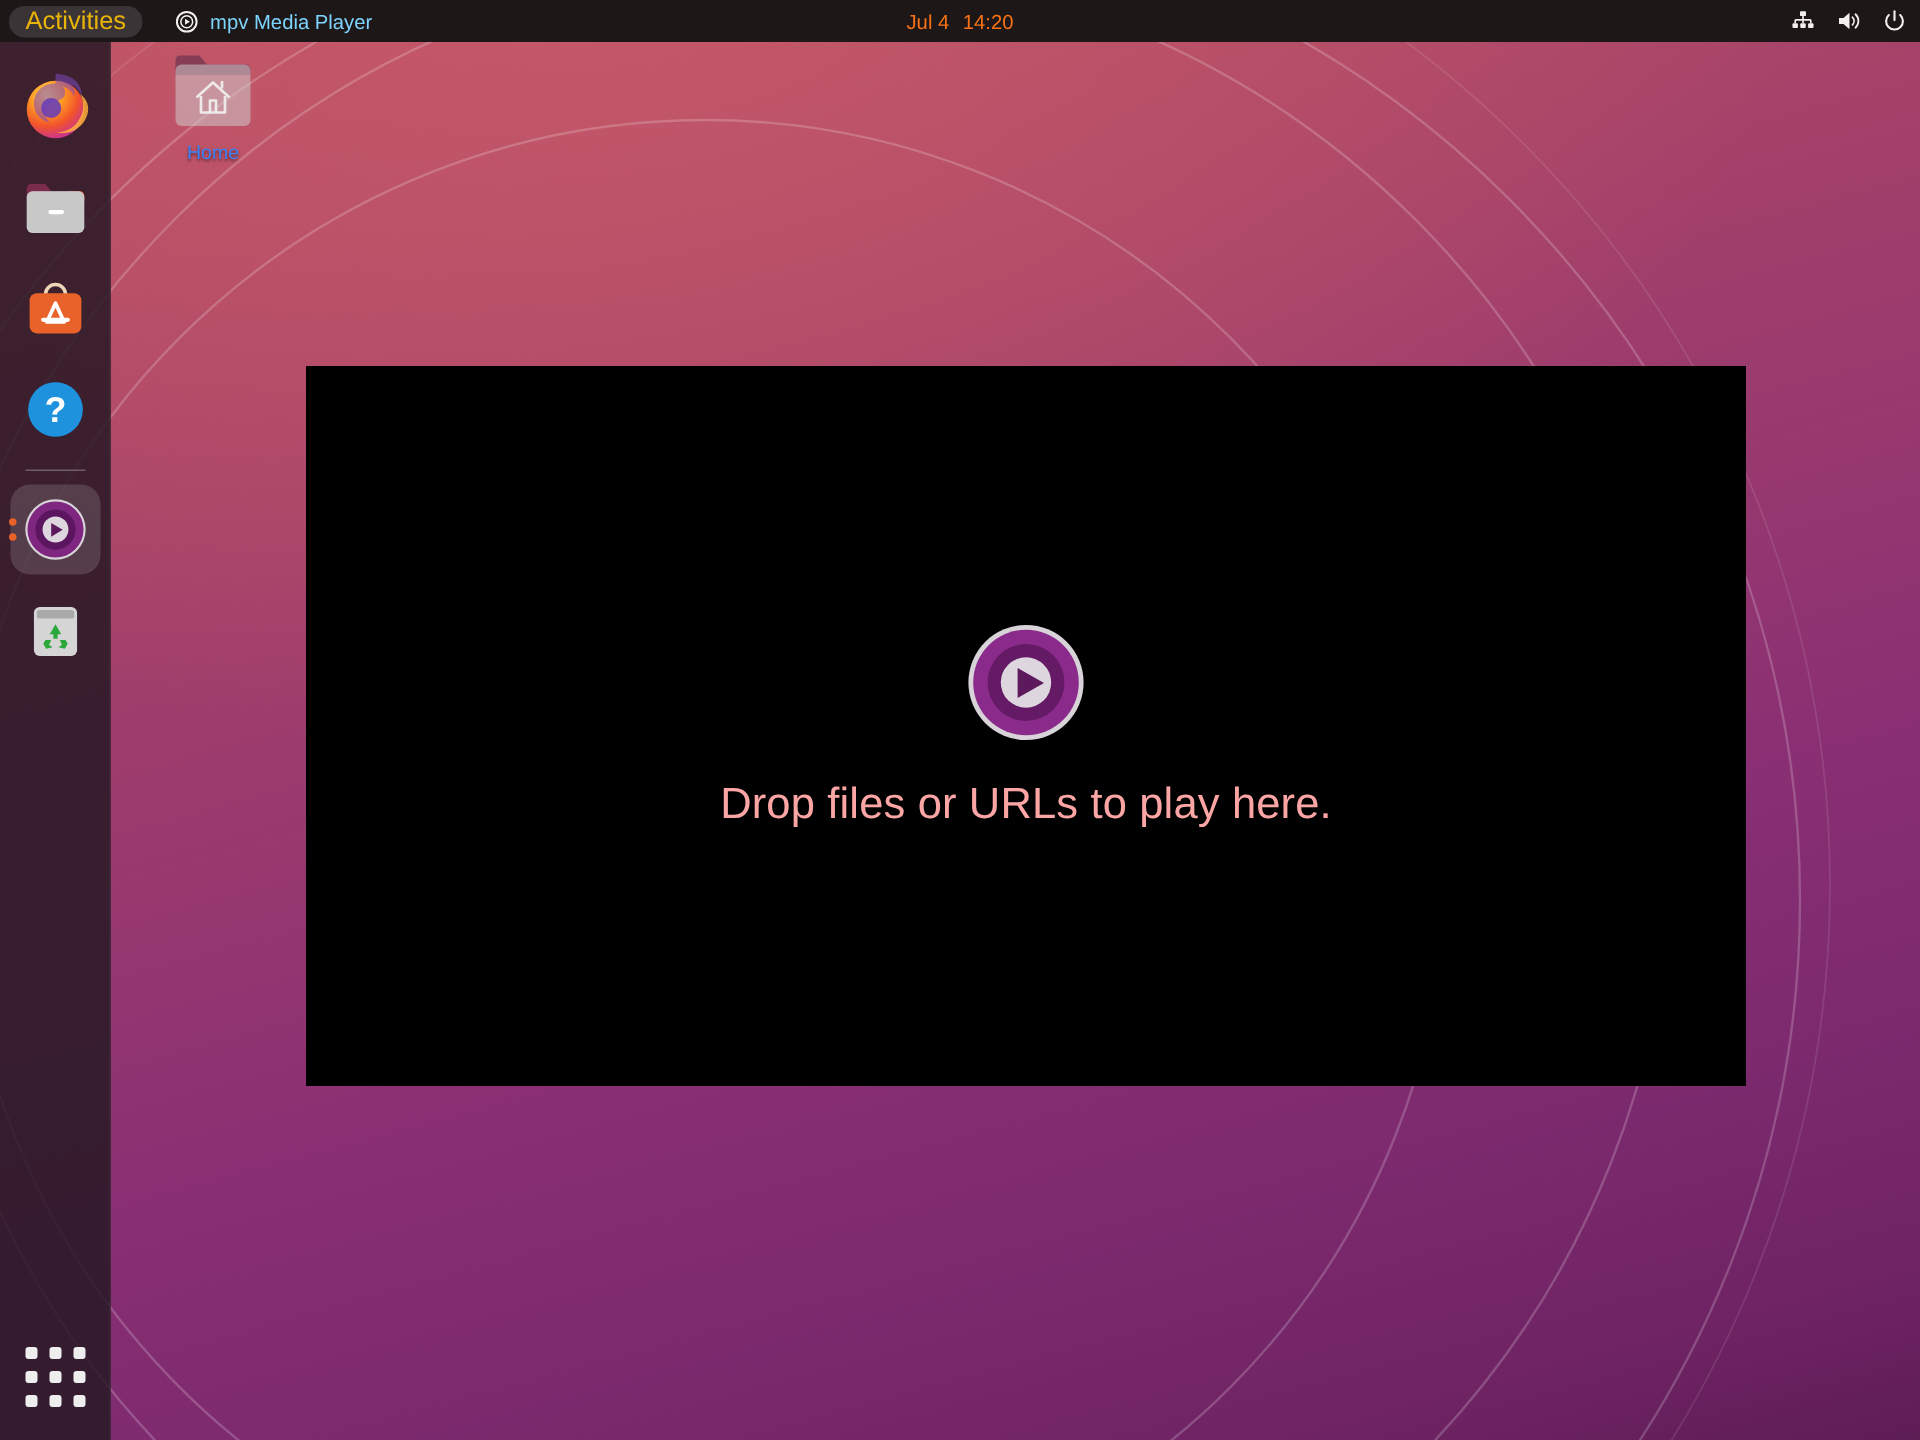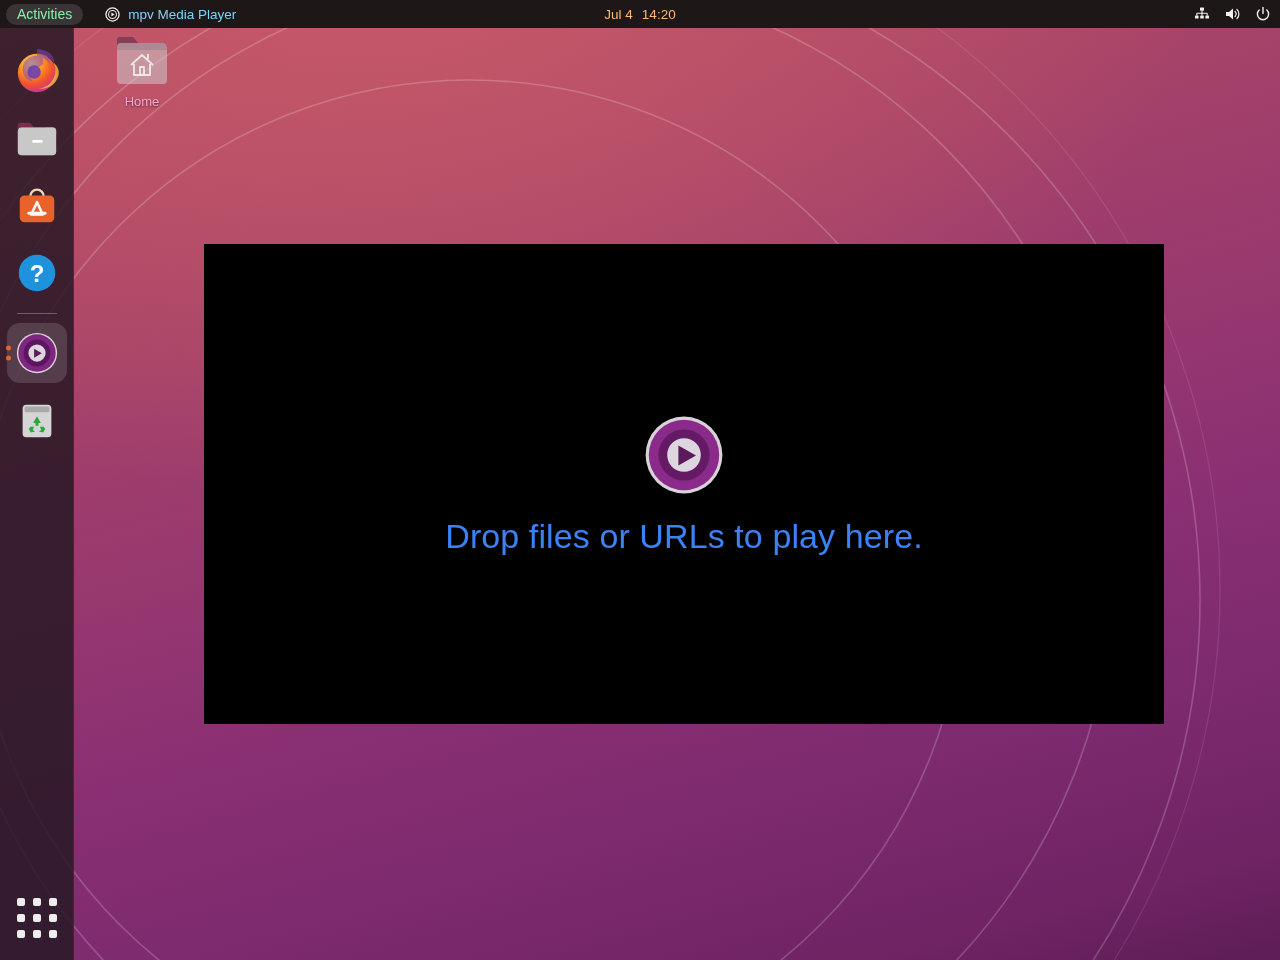--- a/index.html
+++ b/index.html
@@ -21,31 +21,31 @@
 
   
   #topbar {
     position:absolute; left:0; top:0; width:1280px; height:28px;
     background:#1d1717; color:#ffffff;
     display:flex; align-items:center; z-index:60;
     font-size:13.5px;
   }
   #activities {
     margin-left:6px; padding:3px 11px 4px; border-radius:12px;
-    background:#3a3436; color:#86efac; font-size:14px; line-height:14px;
+    background:#3a3436; color:#eab308; font-size:17px; line-height:14px;
     cursor:default; white-space:nowrap;
   }
   #app-indicator {
     display:flex; align-items:center; gap:8px; margin-left:22px;
     font-size:13.5px; color:#7dd3fc; white-space:nowrap;
   }
   #clock {
     position:absolute; left:0; right:0; top:0; height:28px;
     display:flex; align-items:center; justify-content:center;
-    font-size:13.5px; color:#fdba74; pointer-events:none;
+    font-size:13.5px; color:#f97316; pointer-events:none;
   }
   #clock .c { display:flex; gap:9px; }
   #status-area {
     position:absolute; right:9px; top:0; height:28px;
     display:flex; align-items:center; gap:14px;
   }
   #status-area svg { display:block; }
 
   
   #dock {
@@ -74,33 +74,33 @@
     border-radius:12px;
   }
   #apps-grid span { width:8px; height:8px; background:#efeeee; border-radius:2px; display:block; }
 
   
   #desktop-icon {
     position:absolute; left:100px; top:34px; width:84px;
     display:flex; flex-direction:column; align-items:center; z-index:10;
   }
   #desktop-icon .label {
-    margin-top:6px; font-size:13px; color:#f9a8d4; text-align:center;
+    margin-top:6px; font-size:13px; color:#3b82f6; text-align:center;
     text-shadow:0 1px 2px rgba(0,0,0,0.55); line-height:15px;
   }
 
   
   #mpv-window {
     position:absolute; left:204px; top:244px; width:960px; height:480px;
     background:#000; z-index:30; overflow:hidden;
     display:flex; flex-direction:column; align-items:center; justify-content:center;
   }
   #mpv-logo { width:80px; height:80px; display:block; }
   #mpv-drop-text {
-    margin-top:24px; color:#3b82f6; font-size:34px; line-height:34px;
+    margin-top:24px; color:#fca5a5; font-size:29px; line-height:34px;
     font-weight:400; letter-spacing:0.1px; text-align:left;
   }
 </style>
 </head>
 <body>
 
 <div id="screen">
 
   <div id="wallpaper">
     <svg class="arcs" viewBox="0 0 1280 960" preserveAspectRatio="none">

